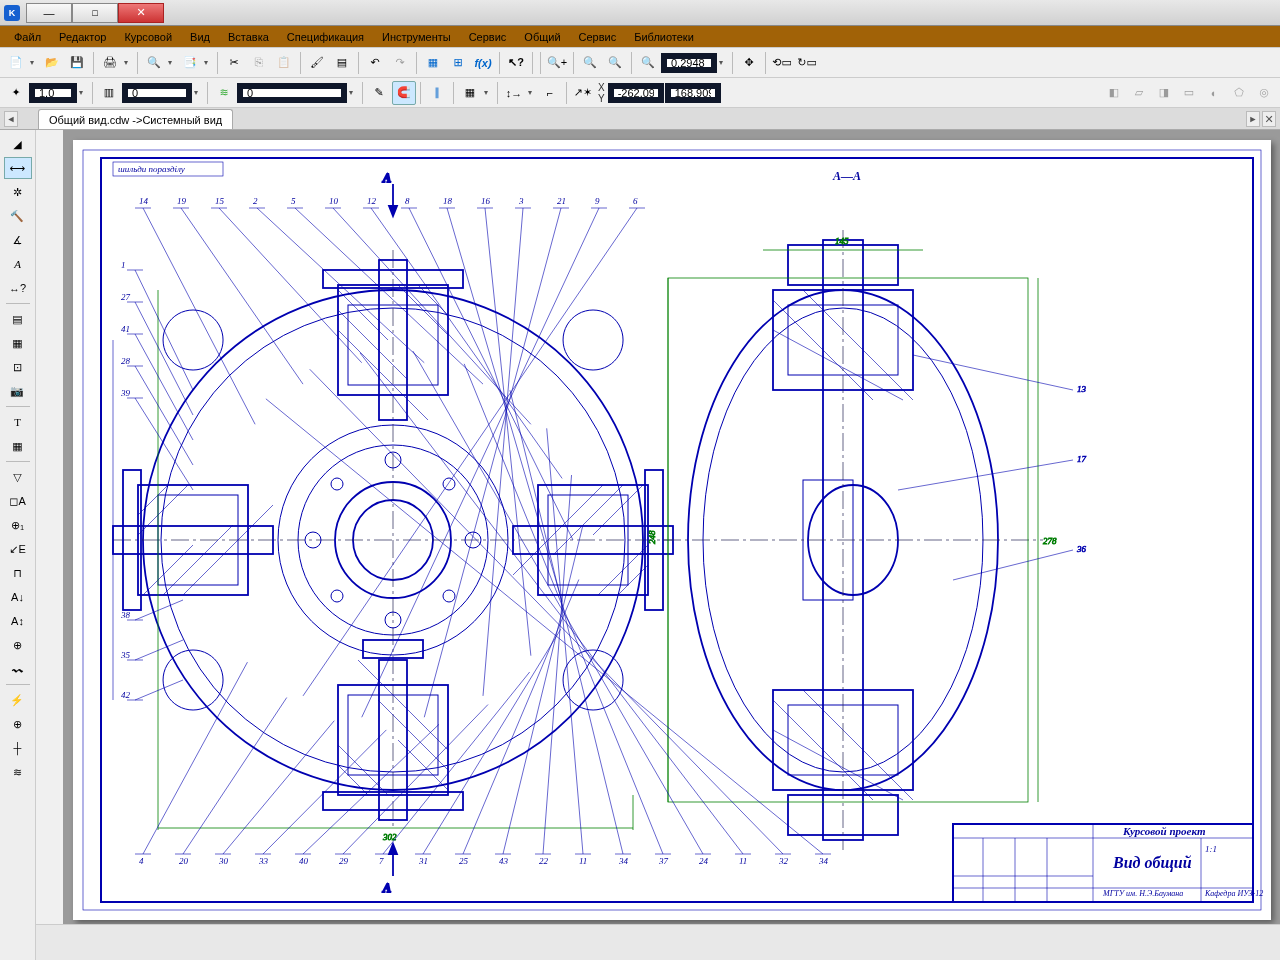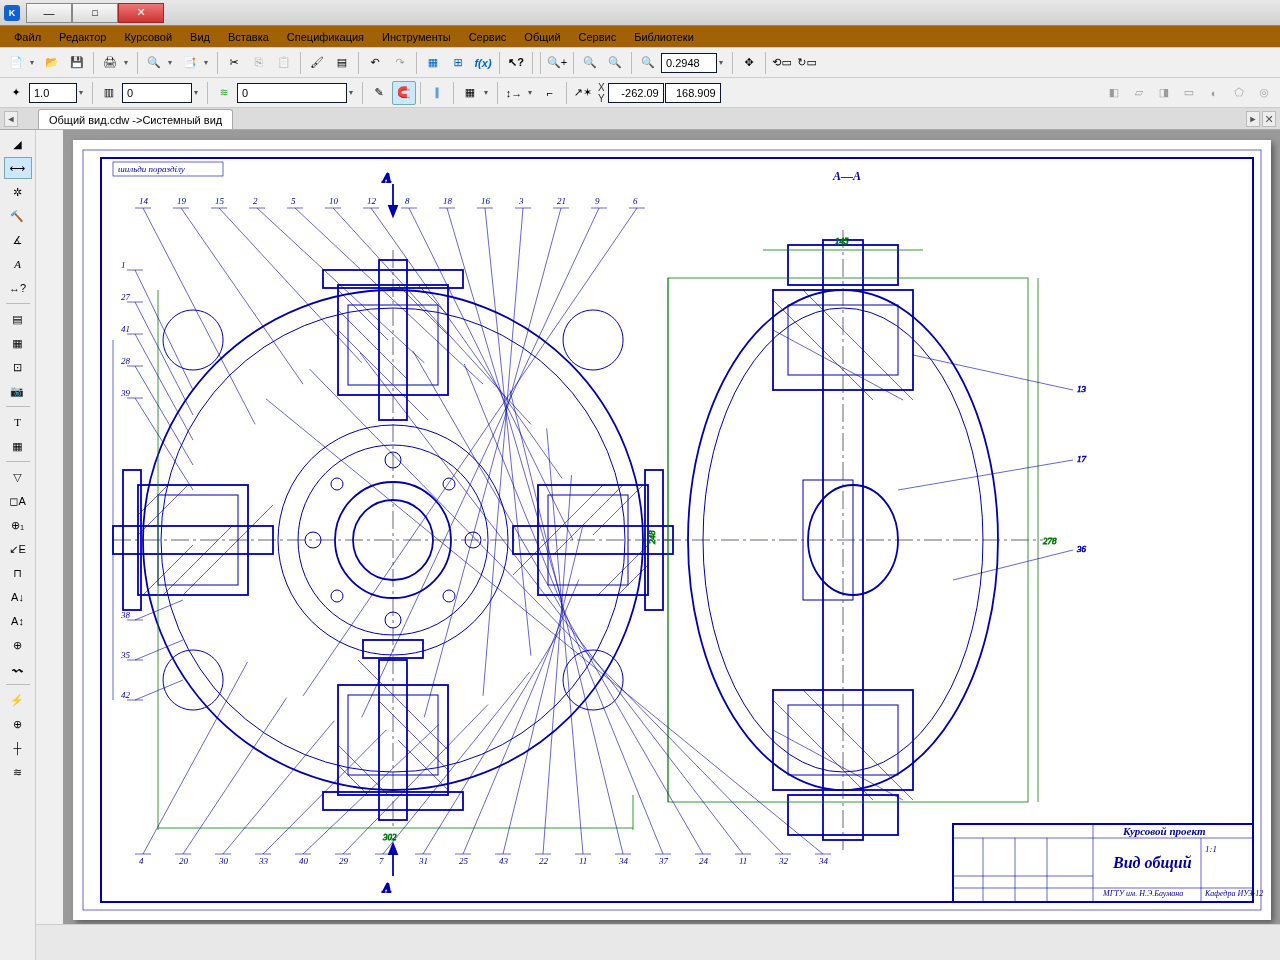--- a/index.html
+++ b/index.html
@@ -17,21 +17,21 @@
 
 .menubar { height: 22px; background: #a16207; display: flex; align-items: center; padding: 0 6px; gap: 2px; border-bottom: 1px solid #ccc; }
 .menu-item { padding: 2px 8px; cursor: default; }
 
 
 .toolbar-row { height: 30px; background: #f0f0f0; display: flex; align-items: center; padding: 2px 4px; gap: 1px; border-bottom: 1px solid #ccc; }
 .tb-btn { width: 24px; height: 24px; display: flex; align-items: center; justify-content: center; border: 1px solid transparent; border-radius: 2px; cursor: default; }
 .tb-btn.active { border-color: #7aa; background: #cce8ff; }
 .tb-sep { width: 1px; height: 22px; background: #bbb; margin: 0 3px; }
 .tb-drop { width: 10px; font-size: 8px; color: #555; padding-left:1px;}
-.tb-input { height: 20px; border: 1px solid #0f172a; background: #fff; padding: 0 4px; font-size: 11px; }
+.tb-input { height: 20px; border: 6px solid #0f172a; background: #fff; padding: 0 4px; font-size: 11px; }
 .tb-input.zoom { width: 56px; }
 .tb-input.coord { width: 56px; text-align: right; }
 .tb-input.line { width: 48px; }
 .tb-label { color: #333; margin: 0 2px; }
 .right-float { margin-left: auto; display:flex; gap:1px; align-items:center;}
 .disabled { opacity: 0.35; }
 
 
 .doctabs { height: 22px; background: #dcdcdc; border-bottom: 1px solid #aaa; display:flex; align-items:flex-end; padding-left: 38px; position:relative;}
 .doctabs .nav-l, .doctabs .nav-r { position:absolute; top:3px; width:14px; height:16px; display:flex;align-items:center;justify-content:center;font-size:9px;color:#555;border:1px solid #bbb;background:#eee;}

